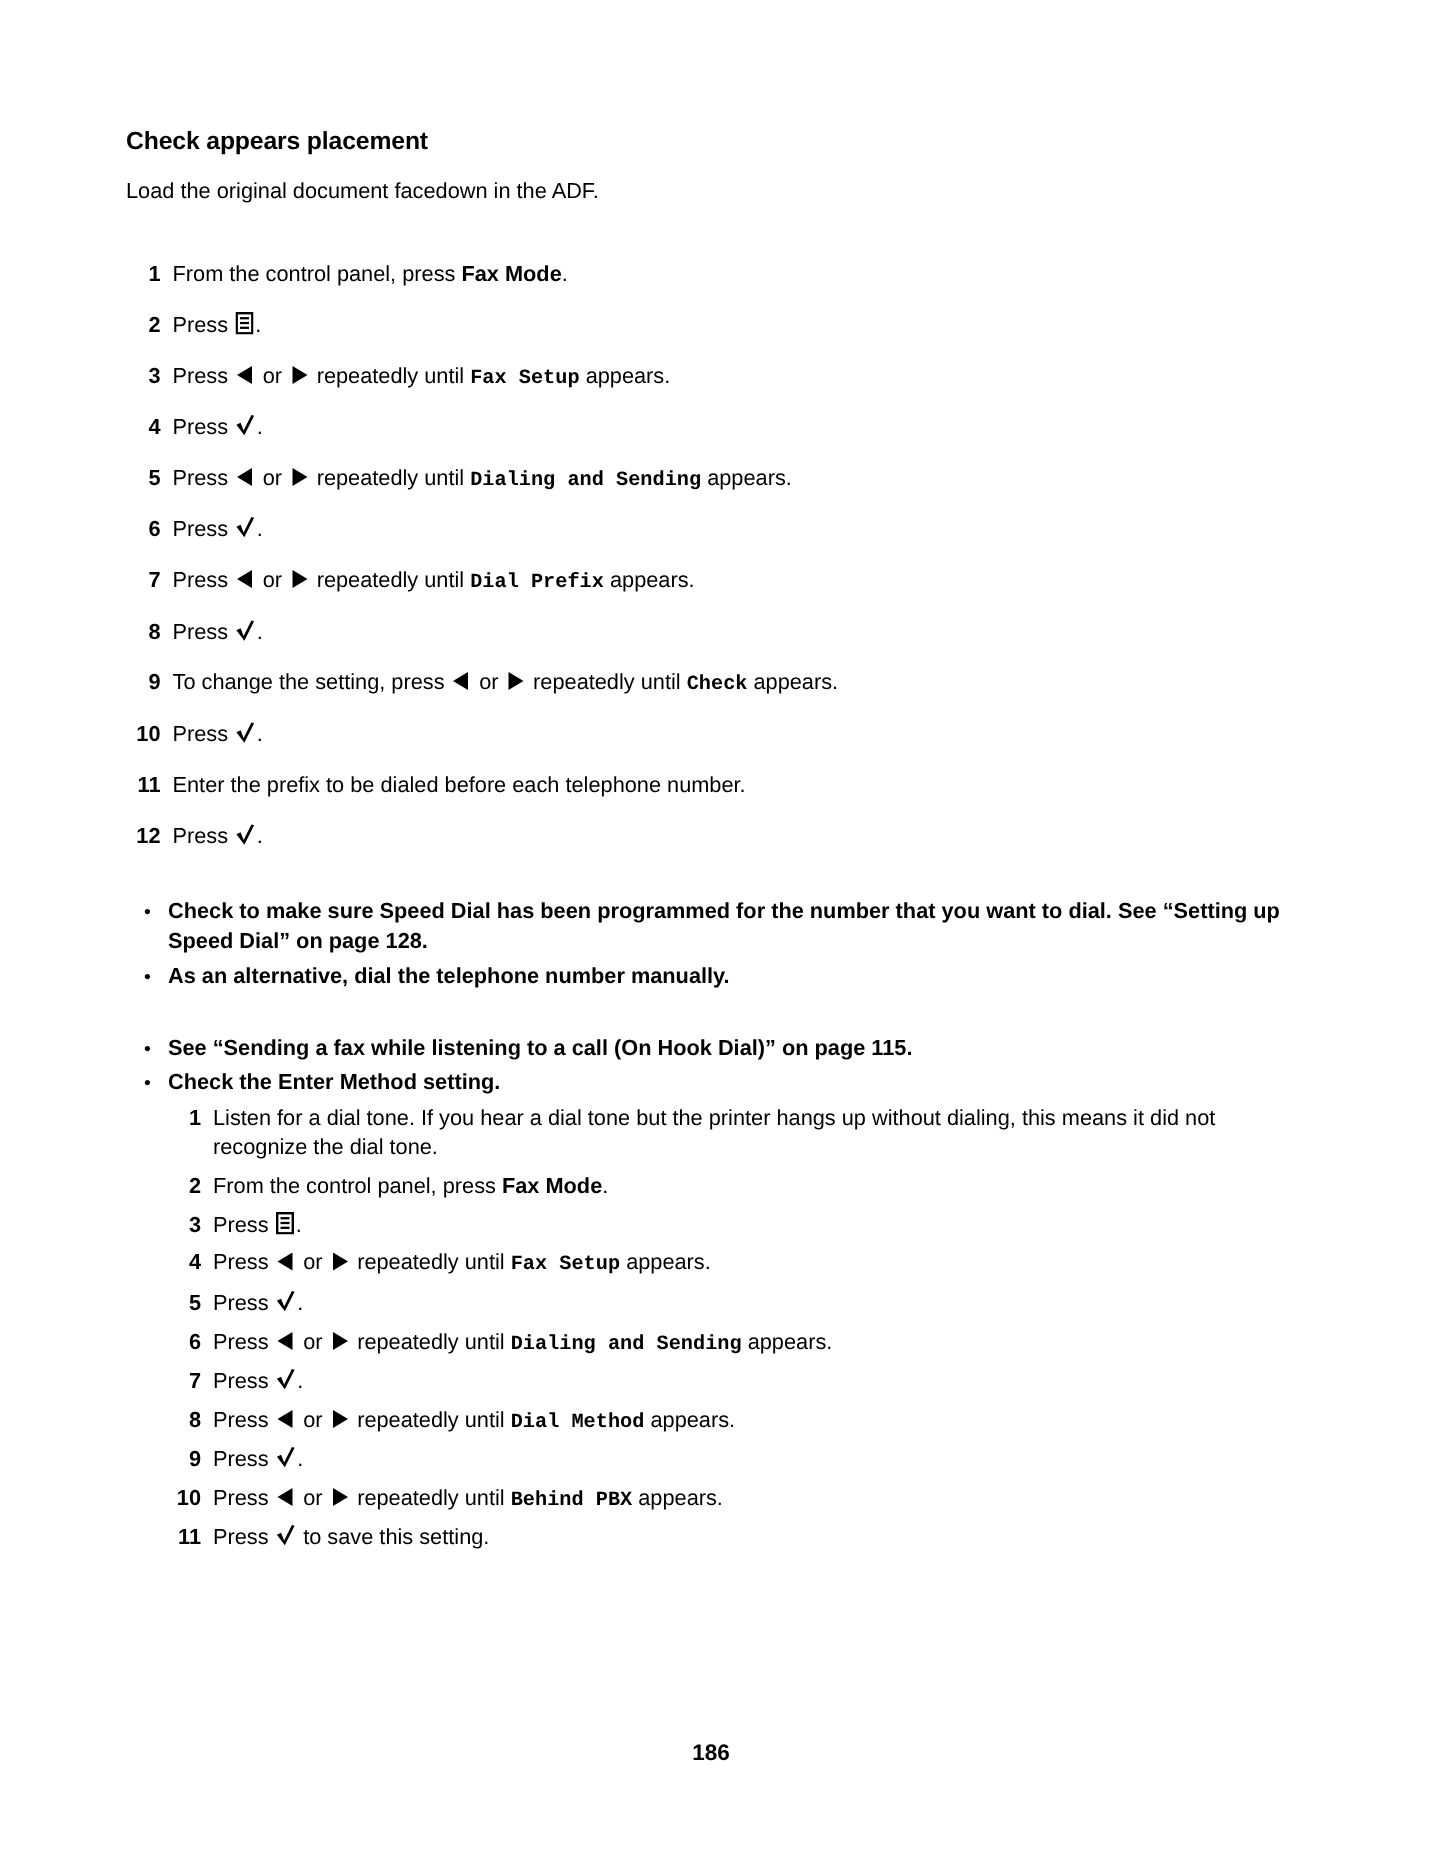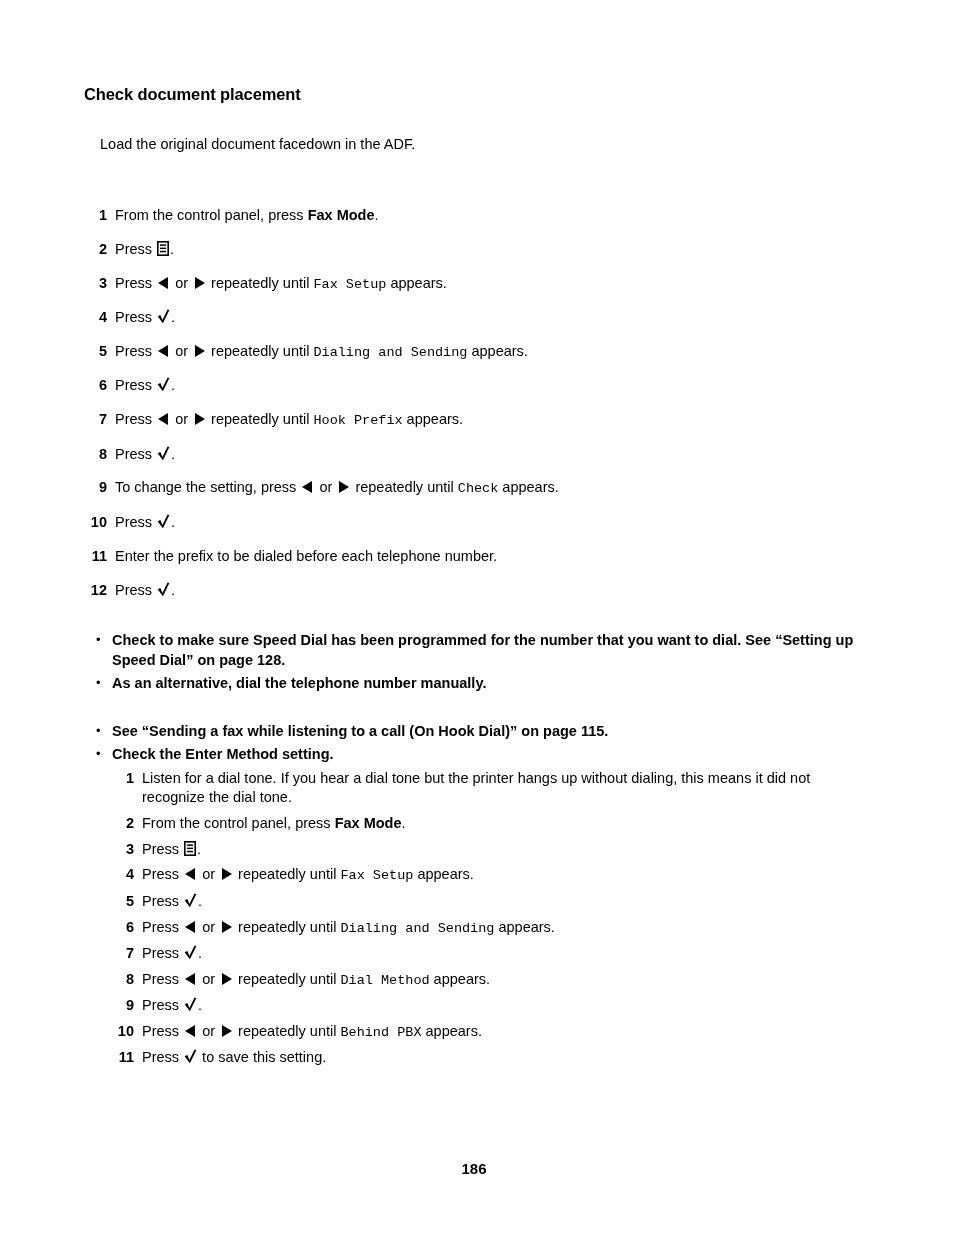--- a/index.html
+++ b/index.html
@@ -31,21 +31,21 @@
     margin: 0;
     padding: 0;
     line-height: 1.2;
     letter-spacing: -0.1px;
   }
   .gap-after-heading { height: 14px; }
 
   p.body-text {
     font-size: 14.5px;
     line-height: 1.34;
-    margin: 16px;
+    margin: 0;
     padding: 0;
   }
 
   
   .steps { margin: 0; padding: 0; }
 
   .step {
     display: flex;
     align-items: flex-start;
     font-size: 14.5px;
@@ -90,21 +90,21 @@
     margin: 0;
     padding-left: 28px;
   }
   .nested-steps .step { margin-bottom: 6.5px; }
   .nested-steps .step .num { width: 30px; }
 
   
   .bold { font-weight: bold; text-align: right; }
   .lcd {
     font-family: "Liberation Mono", "DejaVu Sans Mono", monospace;
-    font-weight: normal;
+    font-weight: bold;
     font-size: 13.5px;
     letter-spacing: 0px;
   }
 
   
   .icon {
     display: inline-block;
     vertical-align: -2px;
   }
   .icon-menu {
@@ -145,21 +145,21 @@
 
   .spacer-sm { height: 10px; }
   .spacer-md { height: 18px; }
   .spacer-lg { height: 22px; }
 </style>
 </head>
 <body>
 
 <div class="page">
 
-  <h2 class="section-heading">Check document placement</h2>
+  <h2 class="section-heading">Check appears placement</h2>
   <div class="gap-after-heading"></div>
   <p class="body-text">Load the original document facedown in the ADF.</p>
 
   <div class="spacer-lg"></div>
 
   <div class="gap-after-heading"></div>
 
   <div class="steps loose" id="steps-dial-prefix">
       <div class="step">
         <span class="num">1</span>
@@ -201,21 +201,21 @@
         <span class="txt">Press <span class="icon icon-check"><svg viewBox="0 0 13 15" width="13" height="15">
               <path d="M0.6 7.2 L3.4 5.9 L5.4 11.0 L10.6 0.6 L12.4 1.1 L5.9 14.2 Z" fill="#000"></path>
             </svg></span>.</span>
       </div>
       <div class="step">
         <span class="num">7</span>
         <span class="txt">Press <span class="icon icon-arrow"><svg viewBox="0 0 13 14" width="13" height="14">
               <polygon points="11,1 11,13 1,7" fill="#000"></polygon>
             </svg></span> <span>or</span> <span class="icon icon-arrow"><svg viewBox="0 0 13 14" width="13" height="14">
               <polygon points="2,1 2,13 12,7" fill="#000"></polygon>
-            </svg></span> repeatedly until <span class="lcd">Hook Prefix</span> appears.</span>
+            </svg></span> repeatedly until <span class="lcd">Dial Prefix</span> appears.</span>
       </div>
       <div class="step">
         <span class="num">8</span>
         <span class="txt">Press <span class="icon icon-check"><svg viewBox="0 0 13 15" width="13" height="15">
               <path d="M0.6 7.2 L3.4 5.9 L5.4 11.0 L10.6 0.6 L12.4 1.1 L5.9 14.2 Z" fill="#000"></path>
             </svg></span>.</span>
       </div>
       <div class="step">
         <span class="num">9</span>
         <span class="txt">To change the setting, press <span class="icon icon-arrow"><svg viewBox="0 0 13 14" width="13" height="14">

